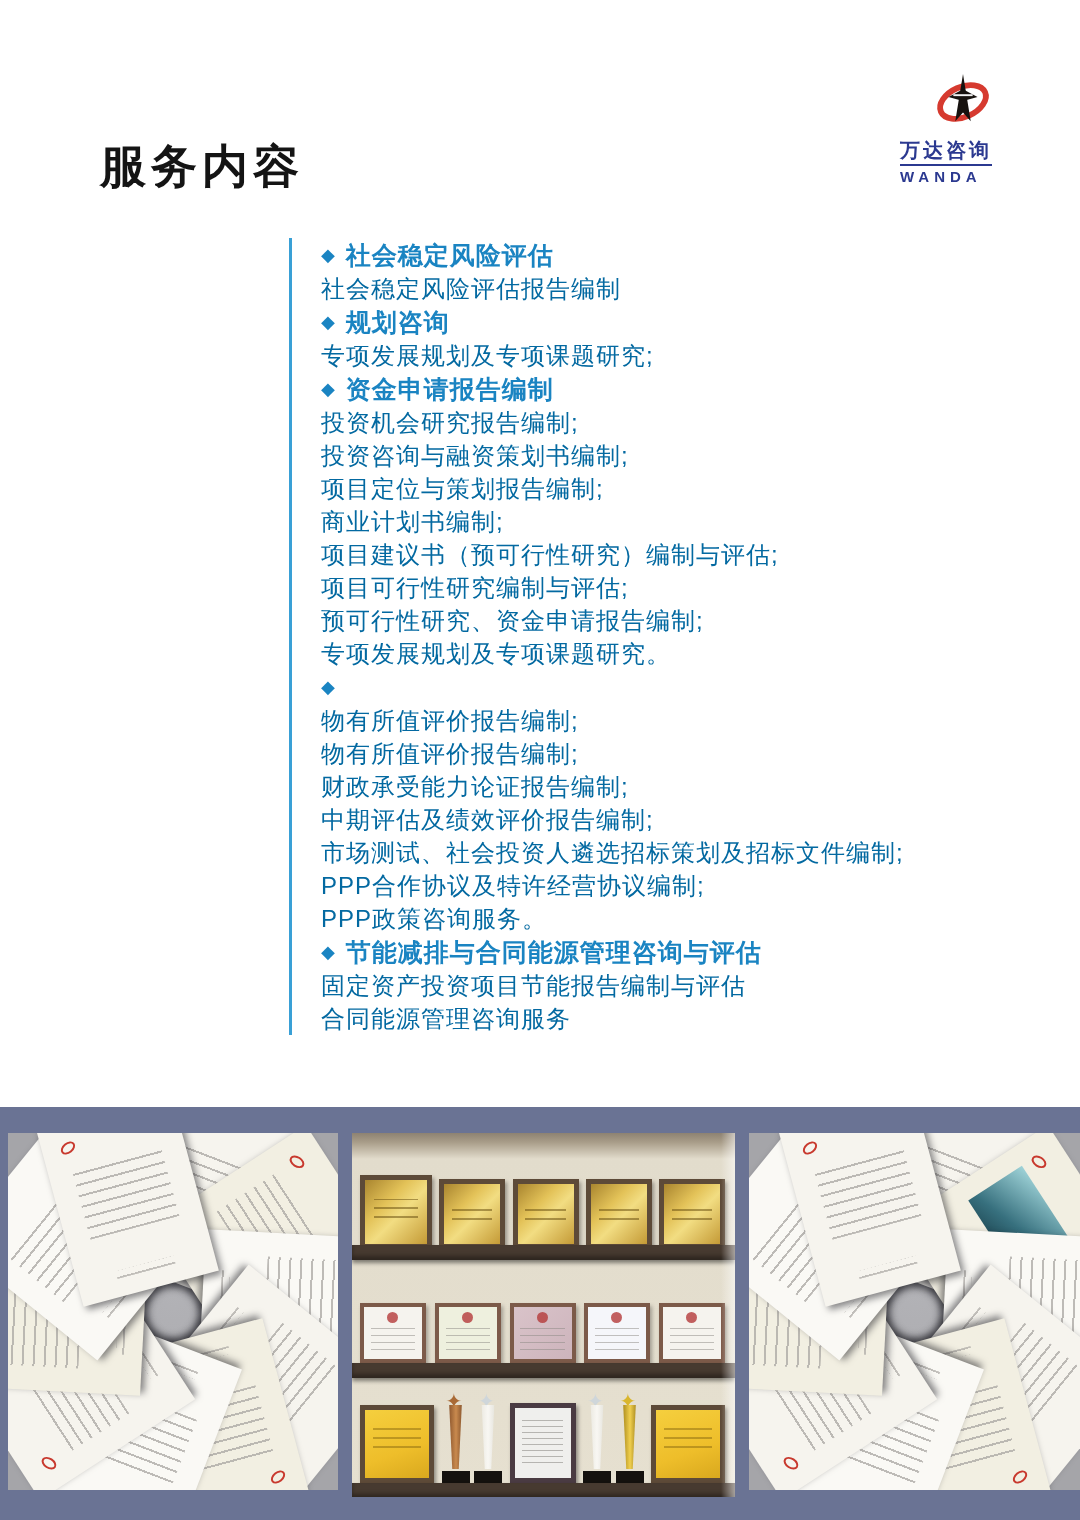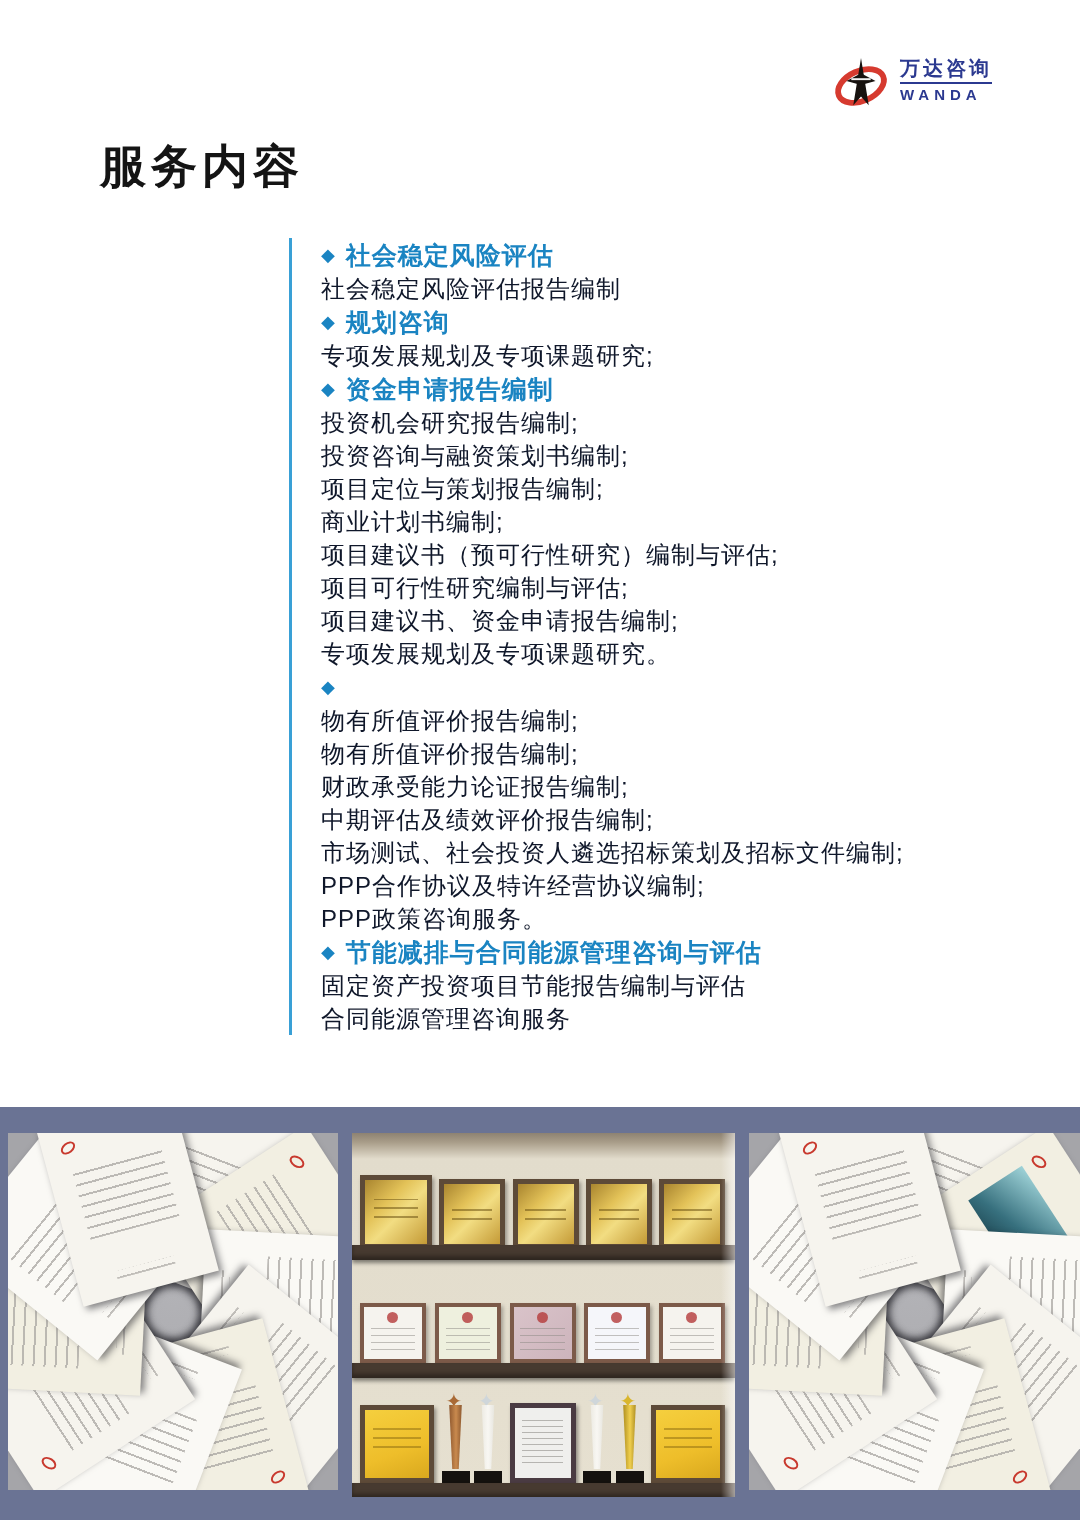--- a/index.html
+++ b/index.html
@@ -4,41 +4,41 @@
 <style>
   * { margin:0; padding:0; box-sizing:border-box; }
   html,body { background:#e8e8e8; }
   .page {
     position:relative; width:1080px; height:1520px; margin:0 auto;
     background:#ffffff; overflow:hidden;
     font-family:"Liberation Sans","DejaVu Sans",sans-serif;
   }
 
   
-  .logo { position:absolute; top:56px; right:88px; display:flex; align-items:flex-start; gap:10px; }
+  .logo { position:absolute; top:72px; right:88px; display:flex; align-items:flex-end; gap:10px;flex-direction:column; }
   .logo-mark { width:58px; height:56px; }
   .logo-text { display:flex; flex-direction:column; align-items:flex-start; }
   .logo-cn { font-size:20px; font-weight:bold; color:#2b3990; letter-spacing:3px; line-height:24px; }
   .logo-rule { width:100%; height:2px; background:#2b3990; margin:2px 0 3px; }
   .logo-en { font-size:15px; font-weight:bold; color:#2b3990; letter-spacing:5px; line-height:16px; }
 
   
   .header { position:absolute; left:100px; top:136px; display:flex; align-items:baseline; gap:22px; }
   .title-cn { font-family:"Liberation Serif","DejaVu Serif",serif; font-size:46px; font-weight:bold;
               color:#141414; letter-spacing:5px; }
   .title-en { font-family:"Liberation Serif","DejaVu Serif",serif; font-size:27px; font-weight:bold;
               color:#1e7bb4; letter-spacing:2px; word-spacing:14px; }
 
   
   .services { position:absolute; left:289px; top:238px; width:740px;
               border-left:3px solid #39a0d6; padding-left:29px; }
   .svc-heading { display:flex; align-items:center; gap:10px; font-size:25px; font-weight:bold;
                  color:#1a84c2; line-height:34px; letter-spacing:1px; }
   .svc-bullet { font-size:18px; line-height:34px; color:#1a84c2; }
-  .svc-item { font-size:24px; color:#0f172a; line-height:33px; letter-spacing:1px; }
+  .svc-item { font-size:24px; color:#0369a1; line-height:33px; letter-spacing:1px; }
 
   
   .gallery-band { position:absolute; left:0; top:1107px; width:1080px; height:413px; background:#6a7394; }
   .photo { position:absolute; top:26px; overflow:hidden; }
   .photo-fan { width:330px; height:357px; background:radial-gradient(circle at 50% 45%, #b2b2b6 0%, #a5a5a9 70%); }
   .photo-fan.left-fan { left:8px; }
   .photo-fan.right-fan { left:749px; width:331px; }
   .photo-shelf { left:352px; width:383px; height:364px;
                  background:linear-gradient(180deg,#8d8272 0px,#a89c88 9px,#e2dccc 26px,#e6e0d0 100%); }
   .photo-shelf::after { content:""; position:absolute; right:0; top:0; width:14px; height:100%;
@@ -136,21 +136,21 @@
     <div class="svc-heading">
       <span class="svc-bullet">◆</span>
       <span>资金申请报告编制</span>
     </div>
     <div class="svc-item">投资机会研究报告编制;</div>
     <div class="svc-item">投资咨询与融资策划书编制;</div>
     <div class="svc-item">项目定位与策划报告编制;</div>
     <div class="svc-item">商业计划书编制;</div>
     <div class="svc-item">项目建议书（预可行性研究）编制与评估;</div>
     <div class="svc-item">项目可行性研究编制与评估;</div>
-    <div class="svc-item">项目建议书、资金申请报告编制;</div>
+    <div class="svc-item">预可行性研究、资金申请报告编制;</div>
     <div class="svc-item">专项发展规划及专项课题研究。</div>
 
     <div class="svc-heading">
       <span class="svc-bullet">◆</span>
     </div>
     <div class="svc-item">物有所值评价报告编制;</div>
     <div class="svc-item">物有所值评价报告编制;</div>
     <div class="svc-item">财政承受能力论证报告编制;</div>
     <div class="svc-item">中期评估及绩效评价报告编制;</div>
     <div class="svc-item">市场测试、社会投资人遴选招标策划及招标文件编制;</div>

